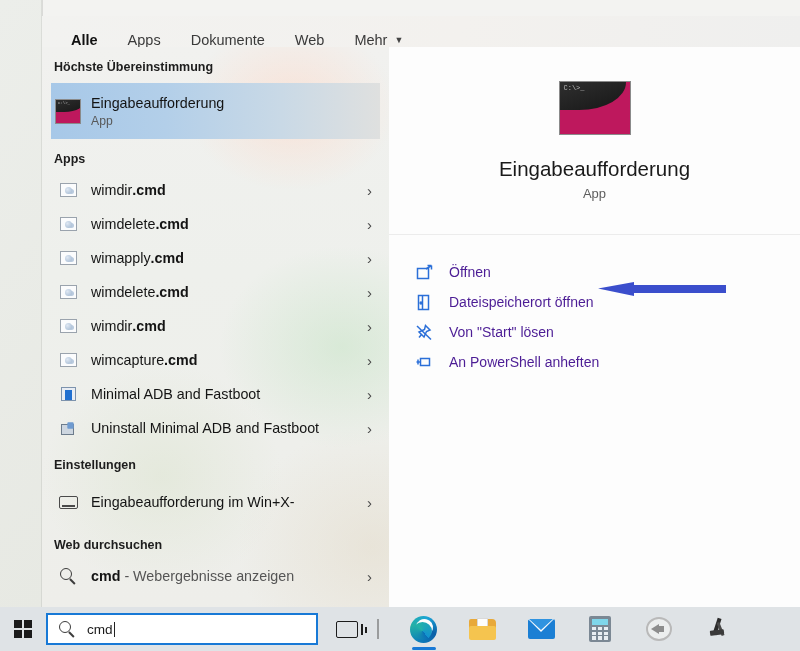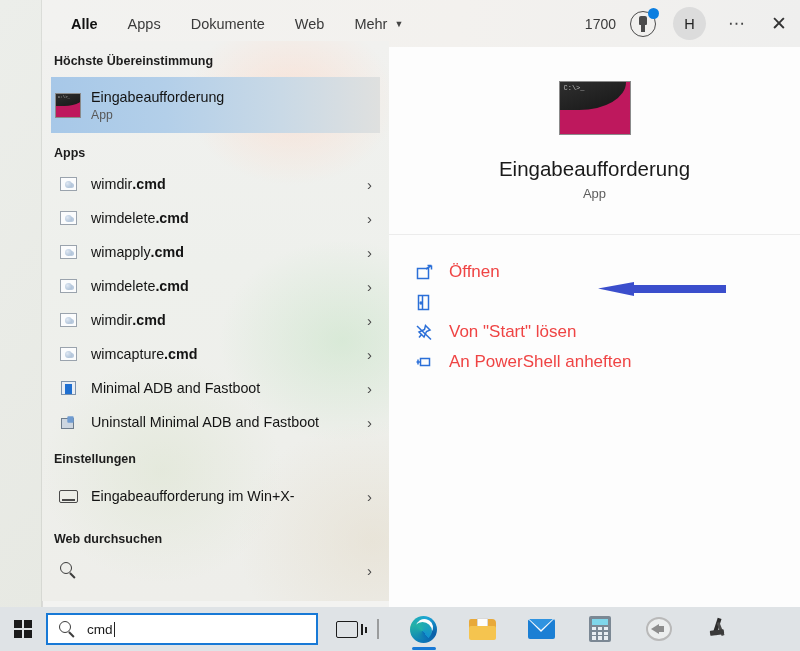--- a/index.html
+++ b/index.html
@@ -23,23 +23,23 @@
     background: #f3f3f1;
     box-shadow: 0 0 0 1px rgba(0,0,0,.07);
   }
   .flyout-edge {
     position:absolute; left:42px; top:0; width:1px; height:607px;
     background: rgba(0,0,0,.10);
   }
 
   
   .header {
-    position: absolute; left: 42px; top: 0; width: 758px; height: 47px;
+    position: absolute; left: 42px; top: 16px; width: 758px; height: 47px;
     background: linear-gradient(100deg,#f2f2f0 0%,#f3f1ee 55%,#efefee 100%);
-    display: flex; align-items: center;
+    display: flex; align-items: flex-start; flex-direction: column;
   }
   .tabs { display:flex; align-items:center; height:47px; margin-left:14px; }
   .tab {
     position: relative; height:47px; display:flex; align-items:center;
     padding: 0 15px; font-size: 14.5px; color:#3a3a3a; cursor:default;
   }
   .tab.active { color:#111; font-weight:700; }
   .tab.active::after {
     content:''; position:absolute; left:14px; right:14px; bottom:3px;
     height:3px; background:#0078d7; border-radius:2px;
@@ -69,21 +69,21 @@
   .avatar {
     width:33px; height:33px; border-radius:50%; background:#dcdcdc;
     display:flex; align-items:center; justify-content:center;
     font-size:14.5px; color:#222; margin-right:14px;
   }
   .dots { width:28px; text-align:center; font-size:17px; color:#444; letter-spacing:1px; margin-right:10px;}
   .closeb { width:30px; text-align:center; font-size:19px; color:#333; font-weight:300; }
 
   
   .left {
-    position: absolute; left:42px; top:41px; width:347px; height:560px;
+    position: absolute; left:42px; top:47px; width:347px; height:560px;
     background:
       radial-gradient(150px 120px at 250px 60px, rgba(255,214,196,.55), transparent 70%),
       radial-gradient(170px 140px at 300px 300px, rgba(190,225,190,.45), transparent 72%),
       radial-gradient(160px 150px at 120px 430px, rgba(215,225,200,.42), transparent 75%),
       radial-gradient(180px 160px at 330px 500px, rgba(225,215,195,.45), transparent 75%),
       linear-gradient(180deg,#f1f1ef 0%,#eef0ec 40%,#eeeeea 100%);
     overflow:hidden;
   }
   .sec-head {
     font-size: 12.5px; font-weight:700; color:#1d1d1d;
@@ -168,21 +168,21 @@
   .prev-sub { margin-top:5px; font-size:13px; color:#5d5d5d; }
 
   .actions { padding-top:22px; }
   .action {
     display:flex; align-items:center; height:30px; padding-left:24px; cursor:default;
   }
   .action .aico {
     width:22px; min-width:22px; margin-right:14px;
     display:flex; align-items:center; justify-content:center;
   }
-  .action .alabel { font-size:17px; color:#ef4444; }
+  .action .alabel { font-size:14px; color:#4c1d95; }
   .bi { stroke:#2b6fd8; fill:none; stroke-width:1.5; }
 
   
   .arrow { position:absolute; pointer-events:none; }
 
   
   .taskbar {
     position:absolute; left:0; bottom:0; width:800px; height:44px;
     background:#dfe3e6;
     display:flex; align-items:center;
@@ -370,20 +370,23 @@
 
     <div class="sec-head">Web durchsuchen</div>
 
     <div class="row">
       <div class="ico">
         <div class="mag">
             <span class="c"></span>
             <span class="h"></span>
           </div>
       </div>
+      <div class="label">
+        <span class="b">cmd</span><span style="color:#555;"> - Webergebnisse anzeigen</span>
+      </div>
       <div class="chev">›</div>
     </div>
   </div>
 
   <div class="right">
     <div class="preview-top">
       <div class="big-console">
         <div class="console">
             <span class="pr">C:\&gt;_</span>
           </div>
@@ -405,20 +408,21 @@
 
 
       <div class="action">
         <span class="aico">
           <svg width="16" height="17" viewBox="0 0 16 17">
               <rect class="bi" x="2.5" y="1.5" width="10" height="14"></rect>
               <path class="bi" d="M6.5 1.5 v14"></path>
               <circle class="bi" cx="5" cy="9" r="0.9"></circle>
             </svg>
         </span>
+        <span class="alabel">Dateispeicherort öffnen</span>
       </div>
 
       <div class="action">
         <span class="aico">
           <svg width="18" height="17" viewBox="0 0 18 17">
               <path class="bi" d="M10.5 1.5 L15 6 L11.5 7.5 L9 13 L4 8 L9.5 5.5 z"></path>
               <path class="bi" d="M4 13.5 L6.5 10.5"></path>
               <path class="bi" d="M2 2 L16 15.5"></path>
             </svg>
         </span>

